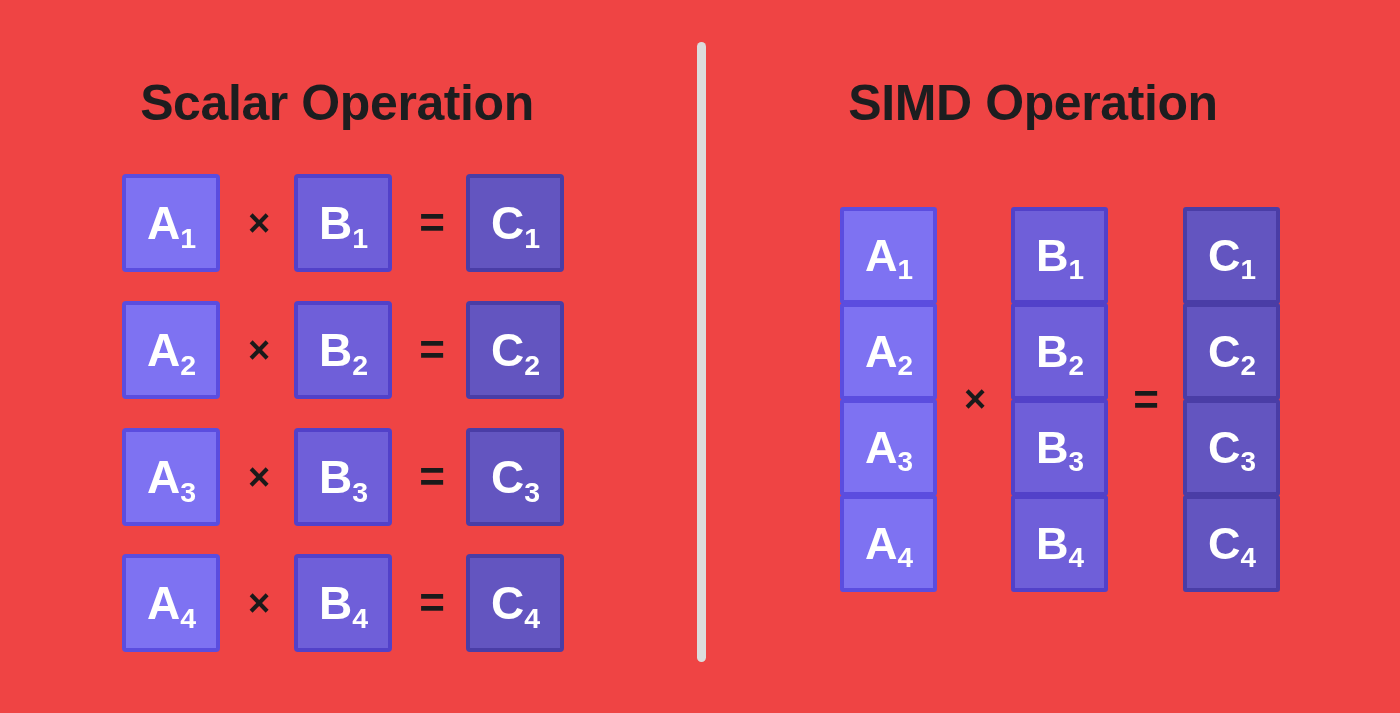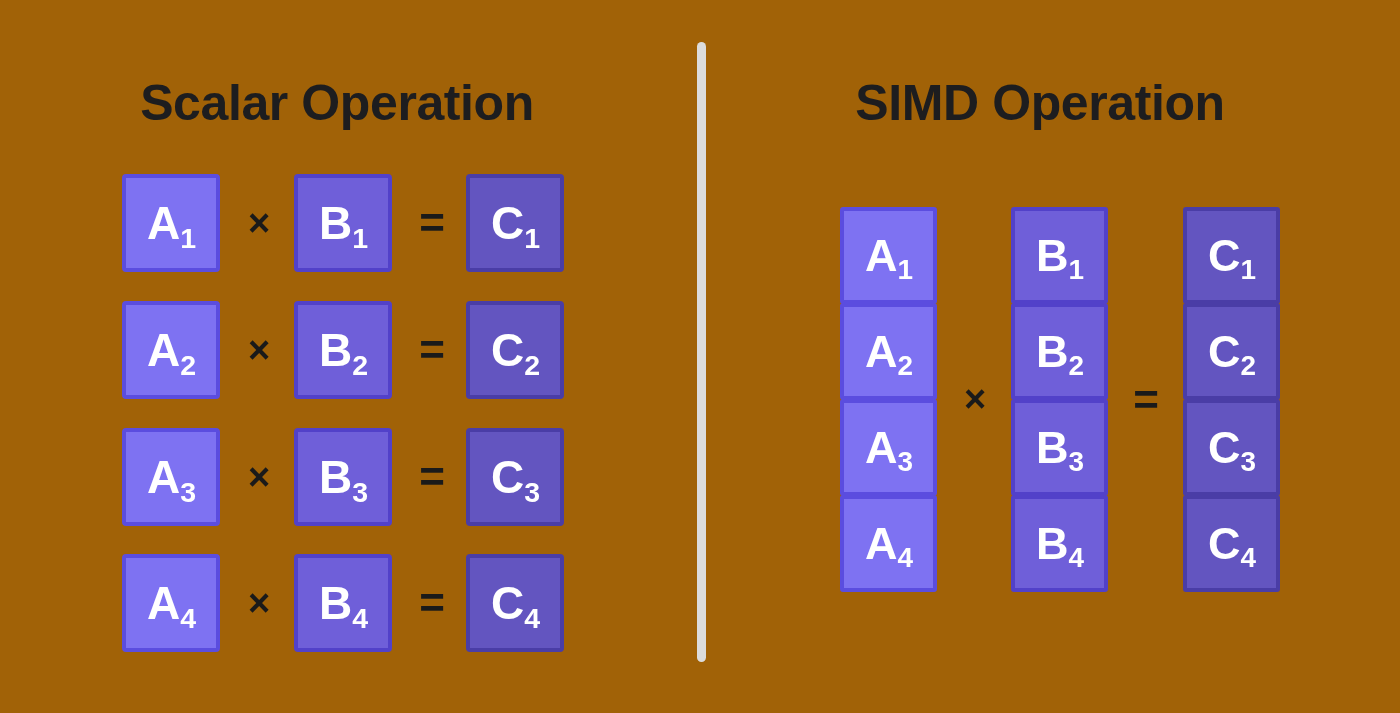--- a/index.html
+++ b/index.html
@@ -10,21 +10,21 @@
   }
   body {
     font-family: "Liberation Sans", "DejaVu Sans", sans-serif;
     -webkit-font-smoothing: antialiased;
   }
 
   .canvas {
     position: relative;
     width: 1400px;
     height: 713px;
-    background: #a16207;
+    background: #ef4444;
     overflow: hidden;
   }
 
   
   .panel {
     position: absolute;
     top: 0;
     height: 713px;
   }
   .panel-scalar { left: 0; width: 690px; }
@@ -36,21 +36,21 @@
     width: 100%;
     text-align: center;
     font-size: 50px;
     font-weight: 700;
     color: #1d1d1f;
     letter-spacing: -0.4px;
     line-height: 1.1;
     white-space: nowrap;
   }
   .panel-scalar .panel-title { left: -8px; }
-  .panel-simd   .panel-title { left: 40px; width: 580px; }
+  .panel-simd   .panel-title { left: 33px; width: 580px; }
 
   
   .divider {
     position: absolute;
     left: 697px;
     top: 42px;
     width: 9px;
     height: 620px;
     background: #dcdcdc;
     border-radius: 5px;

